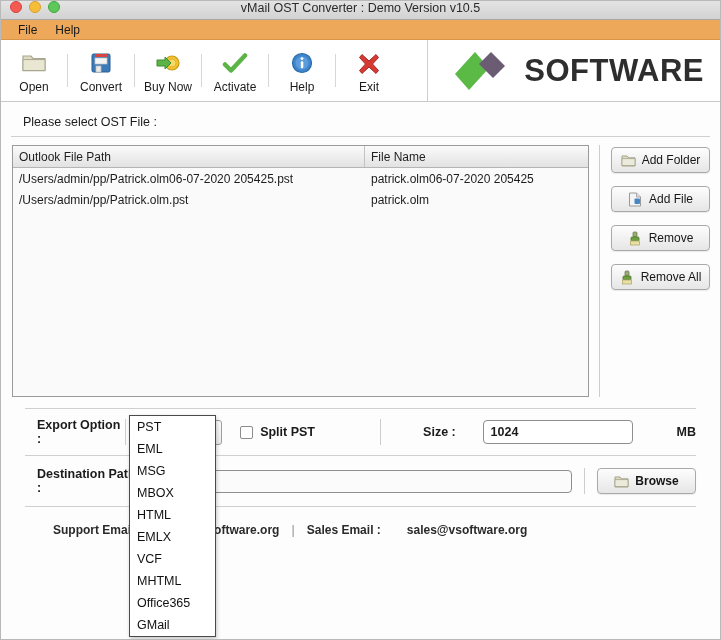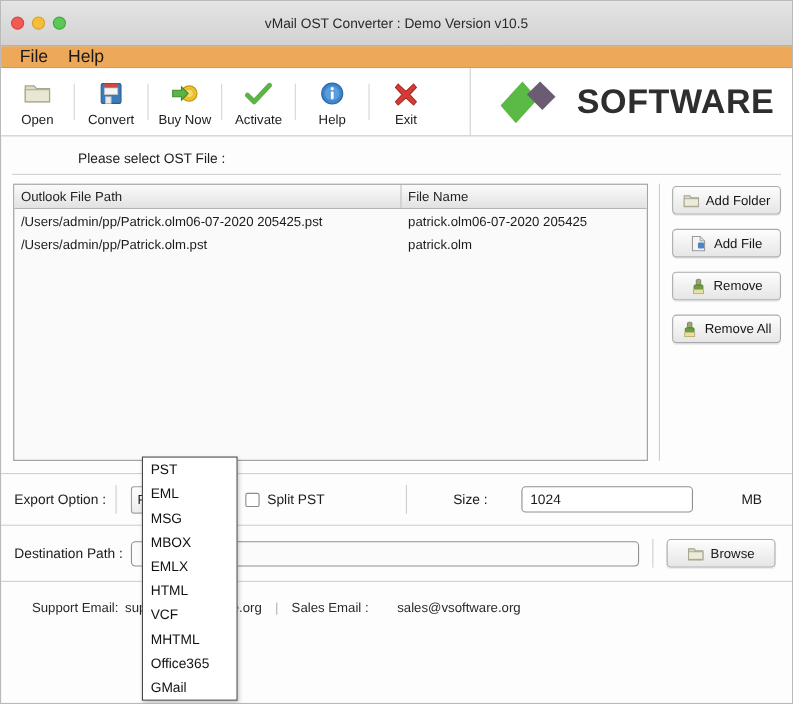--- a/index.html
+++ b/index.html
@@ -14,24 +14,24 @@
     position: relative;
     width: 721px; height: 640px;
     background: #fdfdfd;
     border: 1px solid #b9b9b9;
     overflow: hidden;
   }
 
   
   .titlebar {
     position: relative;
-    height: 41px;
+    height: 19px;
     background: linear-gradient(to bottom, #e4e4e4 0%, #d2d2d2 100%);
     border-bottom: 1px solid #a8a8a8;
-    display: flex; align-items: center;
+    display: flex; align-items: flex-start;
   }
   .traffic {
     display: flex; gap: 7px; padding-left: 9px; align-items: center;
   }
   .light { width: 12px; height: 12px; border-radius: 50%; display:block; }
   .light.red    { background: #f25a52; border: 1px solid #d9453f; }
   .light.yellow { background: #f6bd3b; border: 1px solid #d9a02a; }
   .light.green  { background: #5ec75a; border: 1px solid #3fa73d; }
   .title-text {
     position: absolute; left: 0; right: 0; text-align: center;
@@ -41,21 +41,21 @@
 
   
   .menubar {
     height: 20px;
     background: #eda85a;
     border-bottom: 1px solid #d9964b;
     display: flex; align-items: center;
     padding-left: 8px;
   }
   .menu-item {
-    font-size: 16px; color: #1a1a1a;
+    font-size: 12px; color: #1a1a1a;
     padding: 1px 9px; cursor: default;
   }
 
   
   .toolbar {
     height: 62px;
     background: #ffffff;
     border-bottom: 1px solid #c8c8c8;
     display: flex; align-items: stretch;
     position: relative;
@@ -86,21 +86,20 @@
   .logo-text {
     font-size: 31px; font-weight: bold; letter-spacing: 0.5px;
     color: #2e2e2e;
   }
 
   
   .content { position: relative; padding: 0; }
   .select-label {
     font-size: 12.5px; color: #1b1b1b;
     padding: 13px 0 7px 22px;
-    margin-left: 48px;
   }
   .hr {
     height: 1px; background: #d0d0d0; margin: 0 10px;
   }
 
   .mid {
     display: flex;
     padding: 8px 10px 0 11px;
     gap: 0;
   }
@@ -138,21 +137,21 @@
     display: flex; align-items: center; justify-content: center; gap: 6px;
     background: linear-gradient(to bottom,#fdfdfd 0%,#f1f1f1 52%,#e6e6e6 100%);
     border: 1px solid #a9a9a9; border-radius: 4px;
     font-size: 12px; color: #161616;
     cursor: default;
     box-shadow: 0 1px 1px rgba(0,0,0,.08);
   }
   .btn .bi { width: 15px; height: 15px; display:flex; align-items:center; justify-content:center; }
 
   
-  .bottom { padding: 0 0; }
+  .bottom { padding: 0 24px; font-weight: bold; }
   .rowline { height: 1px; background: #d0d0d0; }
   .optrow {
     height: 46px; display: flex; align-items: center;
     font-size: 12.5px; color: #1b1b1b;
   }
   .lbl-exp { padding-left: 12px; width: 104px; }
   .vsep { width: 1px; height: 26px; background: #cdcdcd; }
   .combo {
     width: 86px; height: 25px; margin-left: 13px;
     border: 1px solid #9e9e9e; border-radius: 3px;
@@ -431,21 +430,21 @@
         <span>sales@vsoftware.org</span>
       </div>
     </div>
   </div>
 
   <div class="dropdown">
     <div class="dd-item">PST</div>
     <div class="dd-item">EML</div>
     <div class="dd-item">MSG</div>
     <div class="dd-item">MBOX</div>
+    <div class="dd-item">HTML</div>
     <div class="dd-item">EMLX</div>
-    <div class="dd-item">HTML</div>
     <div class="dd-item">VCF</div>
     <div class="dd-item">MHTML</div>
     <div class="dd-item">Office365</div>
     <div class="dd-item">GMail</div>
   </div>
 
 </div>
 
 </body></html>

